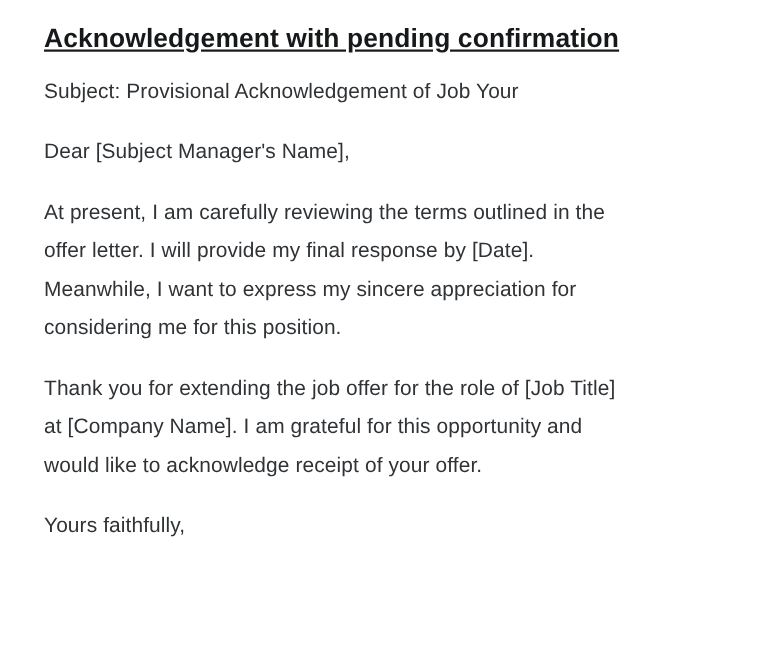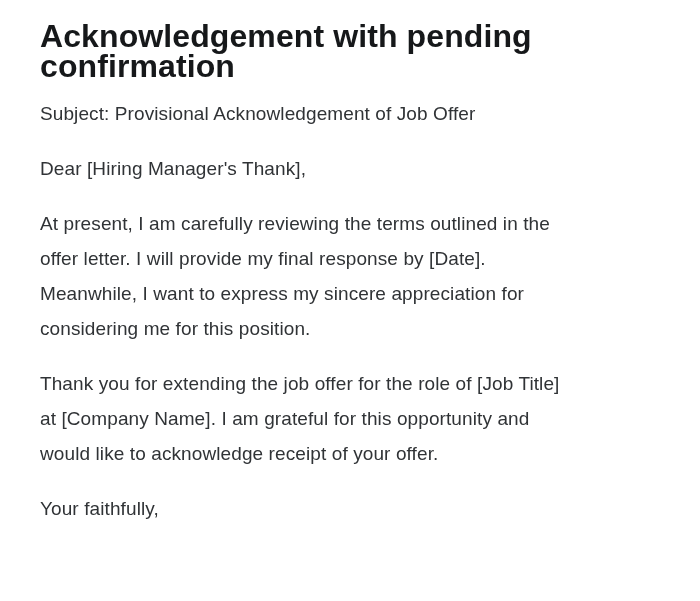--- a/index.html
+++ b/index.html
@@ -10,50 +10,51 @@
     overflow: hidden;
     font-family: "Liberation Sans", "DejaVu Sans", sans-serif;
   }
   .doc {
     width: 700px;
     height: 601px;
     padding: 21px 30px 0 40px;
   }
   .doc-title {
     margin: 0 0 15px 0;
-    font-size: 32px;
+    font-size: 24px;
     line-height: 30px;
     font-weight: 700;
     color: #16181a;
     letter-spacing: 0.1px;
+    text-decoration: underline;
   }
   .doc p {
     margin: 0 0 20px 0;
     font-size: 19px;
     line-height: 35px;
     font-weight: 400;
     color: #303336;
     white-space: pre-line;
     letter-spacing: 0.1px;
   }
 </style>
 </head>
 <body>
 
 <div class="doc">
   <h1 class="doc-title">Acknowledgement with pending confirmation</h1>
 
-  <p>Subject: Provisional Acknowledgement of Job Offer</p>
+  <p>Subject: Provisional Acknowledgement of Job Your</p>
 
-  <p>Dear [Hiring Manager's Thank],</p>
+  <p>Dear [Subject Manager's Name],</p>
 
   <p>At present, I am carefully reviewing the terms outlined in the
 offer letter. I will provide my final response by [Date].
 Meanwhile, I want to express my sincere appreciation for
 considering me for this position.</p>
 
   <p>Thank you for extending the job offer for the role of [Job Title]
 at [Company Name]. I am grateful for this opportunity and
 would like to acknowledge receipt of your offer.</p>
 
-  <p>Your faithfully,</p>
+  <p>Yours faithfully,</p>
 
 </div>
 
 </body></html>

